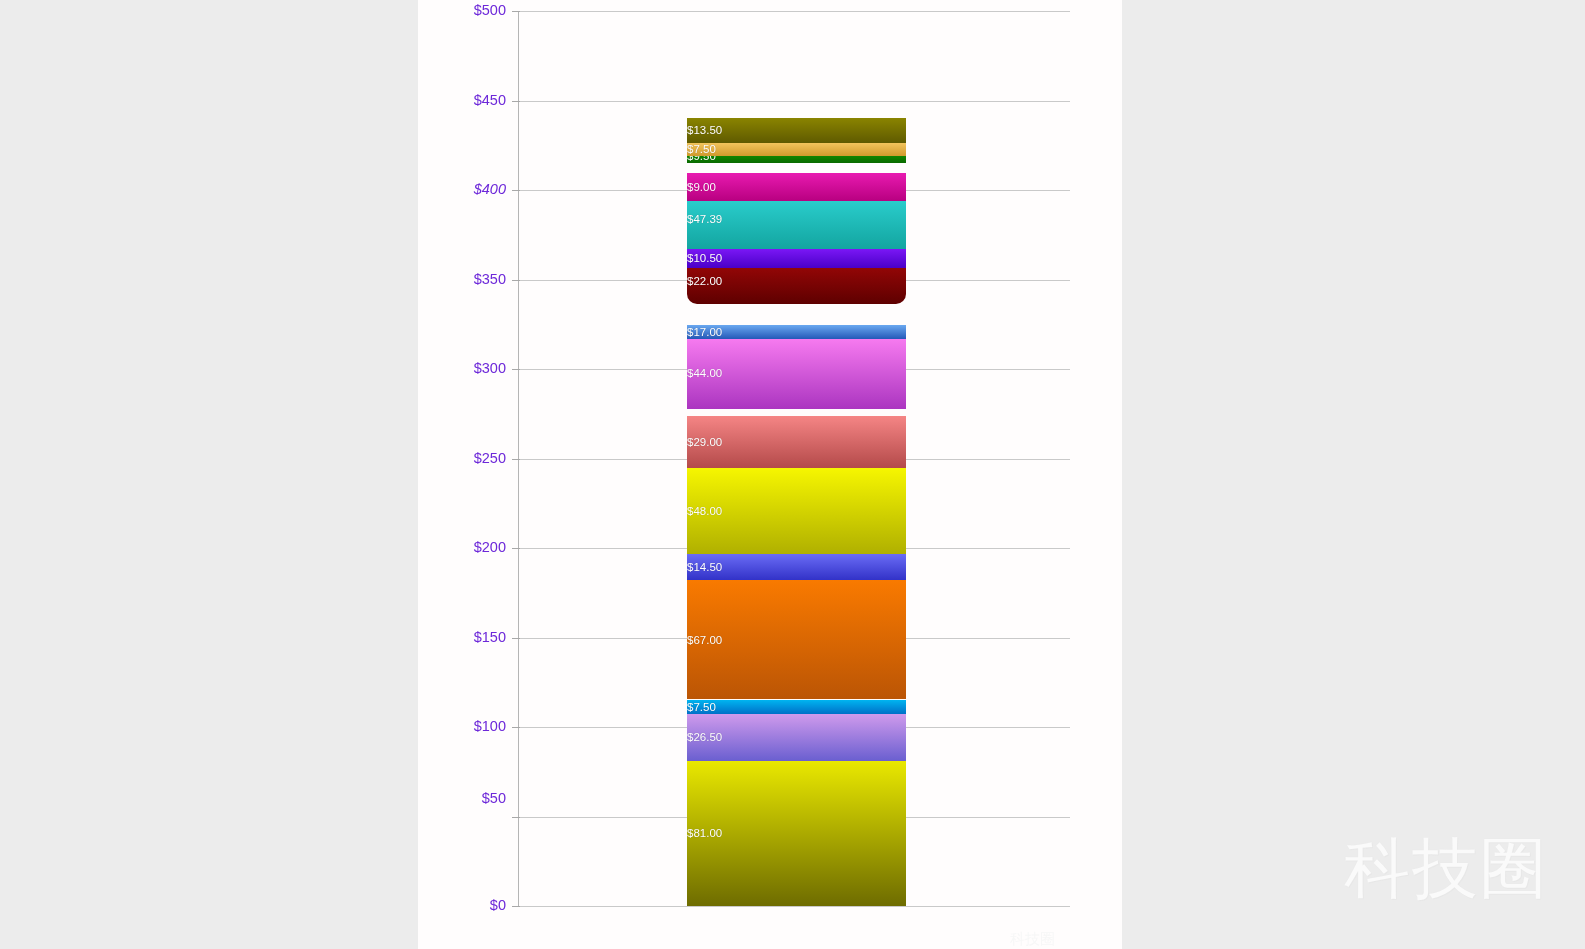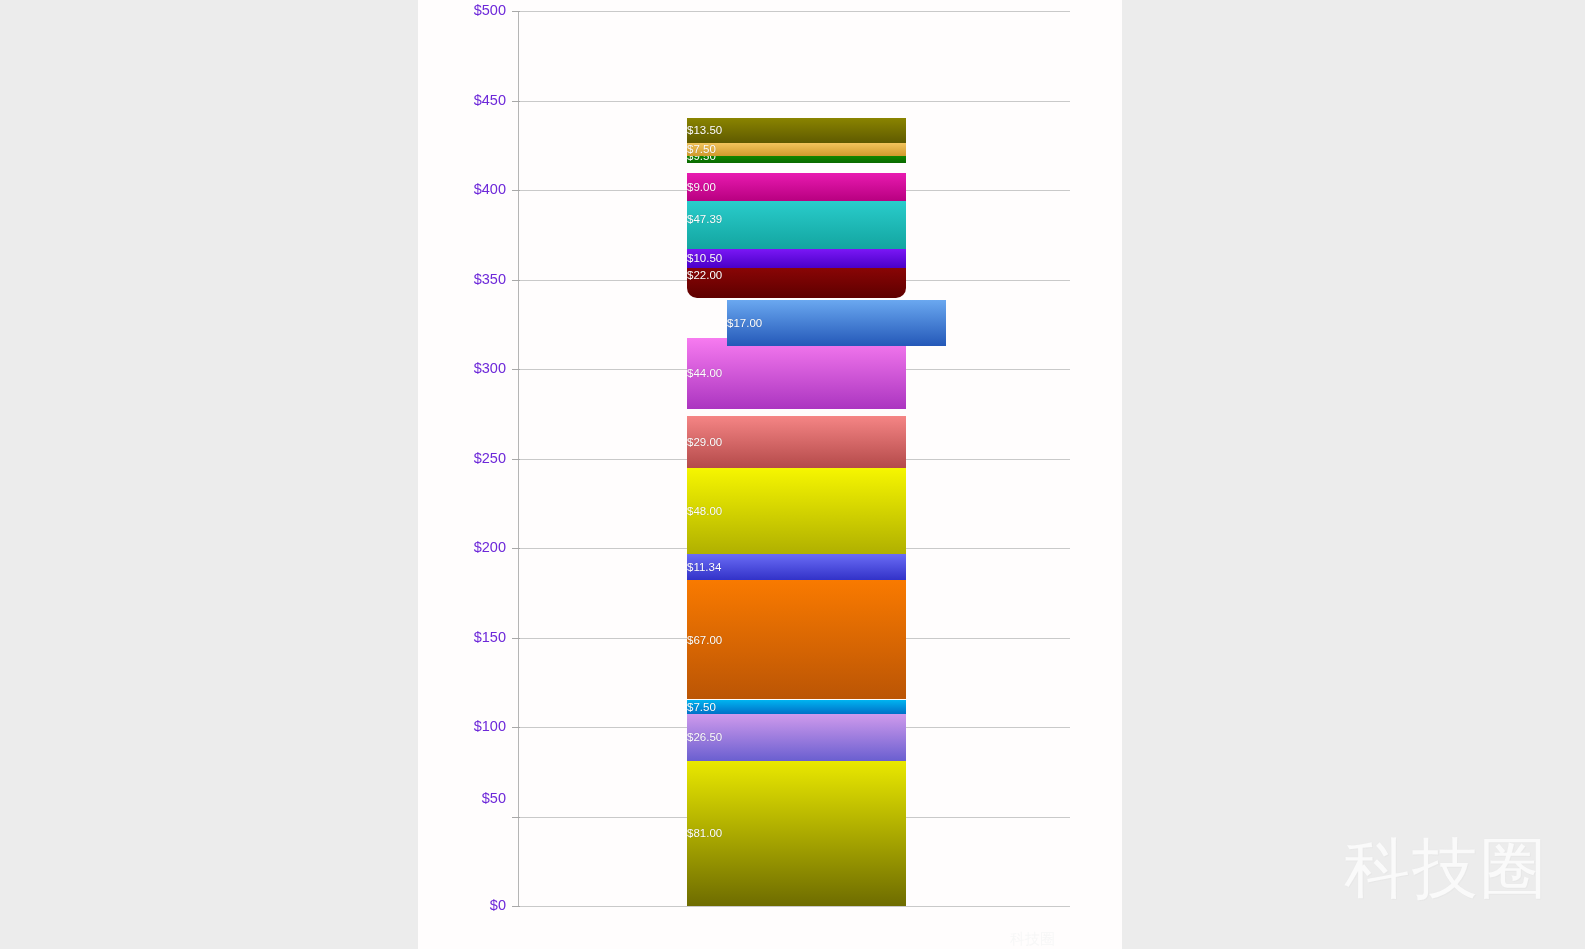--- a/index.html
+++ b/index.html
@@ -158,53 +158,53 @@
       </div>
     <div id="yticks">
         <div class="ytick-label" style="top: 897px;">$0</div>
         <div class="ytick-label" style="top: 790px;">$50</div>
         <div class="ytick-label" style="top: 718px;">$100</div>
         <div class="ytick-label" style="top: 628.5px;">$150</div>
         <div class="ytick-label" style="top: 539px;">$200</div>
         <div class="ytick-label" style="top: 449.5px;">$250</div>
         <div class="ytick-label" style="top: 360px;">$300</div>
         <div class="ytick-label" style="top: 270.5px;">$350</div>
-        <div class="ytick-label" style="top: 181px;">$400</div>
+        <div class="ytick-label" style="top: 181px; font-style: italic;">$400</div>
         <div class="ytick-label" style="top: 91.5px;">$450</div>
         <div class="ytick-label" style="top: 2px;">$500</div>
       </div>
     <div id="bar-stack">
         <div class="bar-seg" style="top: 761.01px; height: 144.99px; background: linear-gradient(rgb(233, 232, 0) 0%, rgb(110, 108, 0) 100%);">
           <span class="seg-label">$81.00</span>
         </div>
         <div class="bar-seg" style="top: 713.575px; height: 47.435px; background: linear-gradient(rgb(207, 154, 236) 0%, rgb(106, 95, 208) 100%);">
           <span class="seg-label">$26.50</span>
         </div>
         <div class="bar-seg" style="top: 700.15px; height: 13.425px; background: linear-gradient(rgb(0, 180, 240) 0%, rgb(0, 112, 200) 100%);">
           <span class="seg-label">$7.50</span>
         </div>
         <div class="bar-seg" style="top: 580.22px; height: 119px; background: linear-gradient(rgb(249, 122, 0) 0%, rgb(187, 85, 5) 100%);">
           <span class="seg-label">$67.00</span>
         </div>
         <div class="bar-seg" style="top: 554.265px; height: 25.955px; background: linear-gradient(rgb(106, 108, 245) 0%, rgb(50, 50, 200) 100%);">
-          <span class="seg-label">$11.34</span>
+          <span class="seg-label">$14.50</span>
         </div>
         <div class="bar-seg" style="top: 468.345px; height: 85.92px; background: linear-gradient(rgb(246, 246, 0) 0%, rgb(176, 176, 0) 100%);">
           <span class="seg-label">$48.00</span>
         </div>
         <div class="bar-seg" style="top: 416.435px; height: 51.91px; background: linear-gradient(rgb(245, 133, 133) 0%, rgb(180, 74, 74) 100%);">
           <span class="seg-label">$29.00</span>
         </div>
         <div class="bar-seg" style="top: 337.675px; height: 71px; background: linear-gradient(rgb(247, 123, 240) 0%, rgb(171, 53, 192) 100%);">
           <span class="seg-label">$44.00</span>
         </div>
-        <div class="bar-seg" style="top: 300px; height: 46px; background: linear-gradient(rgb(106, 168, 240) 0%, rgb(36, 88, 184) 100%); margin-left: 40px;">
+        <div class="bar-seg" style="top: 325px; height: 14px; background: linear-gradient(rgb(106, 168, 240) 0%, rgb(36, 88, 184) 100%);">
           <span class="seg-label">$17.00</span>
         </div>
-        <div class="bar-seg" style="top: 252px; height: 46px; background: linear-gradient(rgb(160, 8, 8) 0%, rgb(94, 0, 0) 100%); border-radius: 10px;">
+        <div class="bar-seg" style="top: 258px; height: 46px; background: linear-gradient(rgb(160, 8, 8) 0%, rgb(94, 0, 0) 100%); border-radius: 10px;">
           <span class="seg-label">$22.00</span>
         </div>
         <div class="bar-seg" style="top: 249.07px; height: 18.795px; background: linear-gradient(rgb(122, 23, 245) 0%, rgb(74, 0, 200) 100%);">
           <span class="seg-label">$10.50</span>
         </div>
         <div class="bar-seg" style="top: 189.105px; height: 59.965px; background: linear-gradient(rgb(47, 214, 214) 0%, rgb(19, 165, 160) 100%);">
           <span class="seg-label">$47.39</span>
         </div>
         <div class="bar-seg" style="top: 172.995px; height: 28px; background: linear-gradient(rgb(232, 26, 176) 0%, rgb(184, 0, 128) 100%);">
           <span class="seg-label">$9.00</span>

